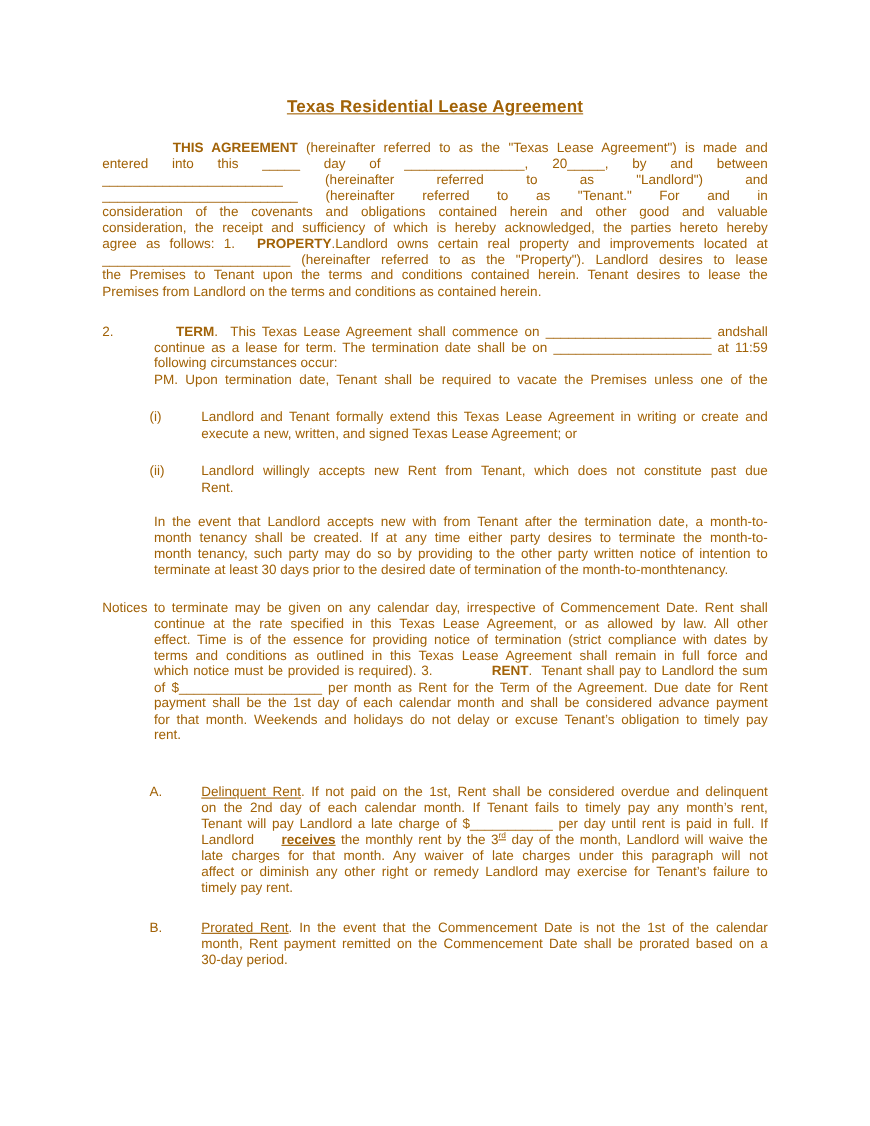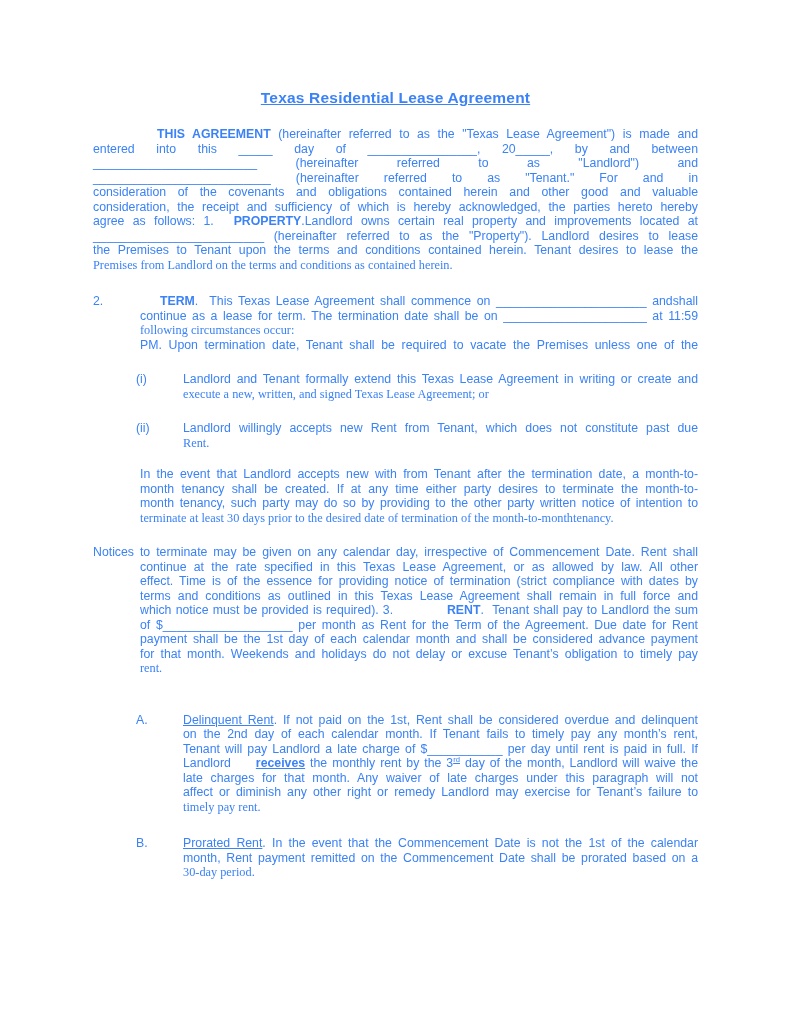--- a/index.html
+++ b/index.html
@@ -5,21 +5,21 @@
   html, body { margin: 0; padding: 0; background: #ffffff; }
   .page {
     position: relative;
     width: 791px;
     height: 1024px;
     background: #ffffff;
     overflow: hidden;
     font-family: "Liberation Sans", sans-serif;
     font-size: 12.3px;
     line-height: 14.5px;
-    color: #3b82f6;
+    color: #a16207;
     box-sizing: border-box;
   }
   .content {
     position: absolute;
     left: 93px;
     top: 88px;
     width: 605px;
   }
   .doc-title {
     text-align: center;
@@ -36,21 +36,20 @@
   .mb37 { margin-bottom: 37px; }
   .mb0  { margin-bottom: 0; }
 
   .line {
     text-align: justify;
     text-align-last: justify;
     white-space: normal;
   }
   .line.last {
     text-align-last: left;
-    font-family: Liberation Serif, serif;
   }
   
   .p-intro .line:first-child { text-indent: 44px; }
 
   
   .row { display: flex; align-items: flex-start; }
   .row .lbl { flex: 0 0 47px; width: 47px; }
   .row .body { flex: 1 1 auto; min-width: 0; }
 
   

